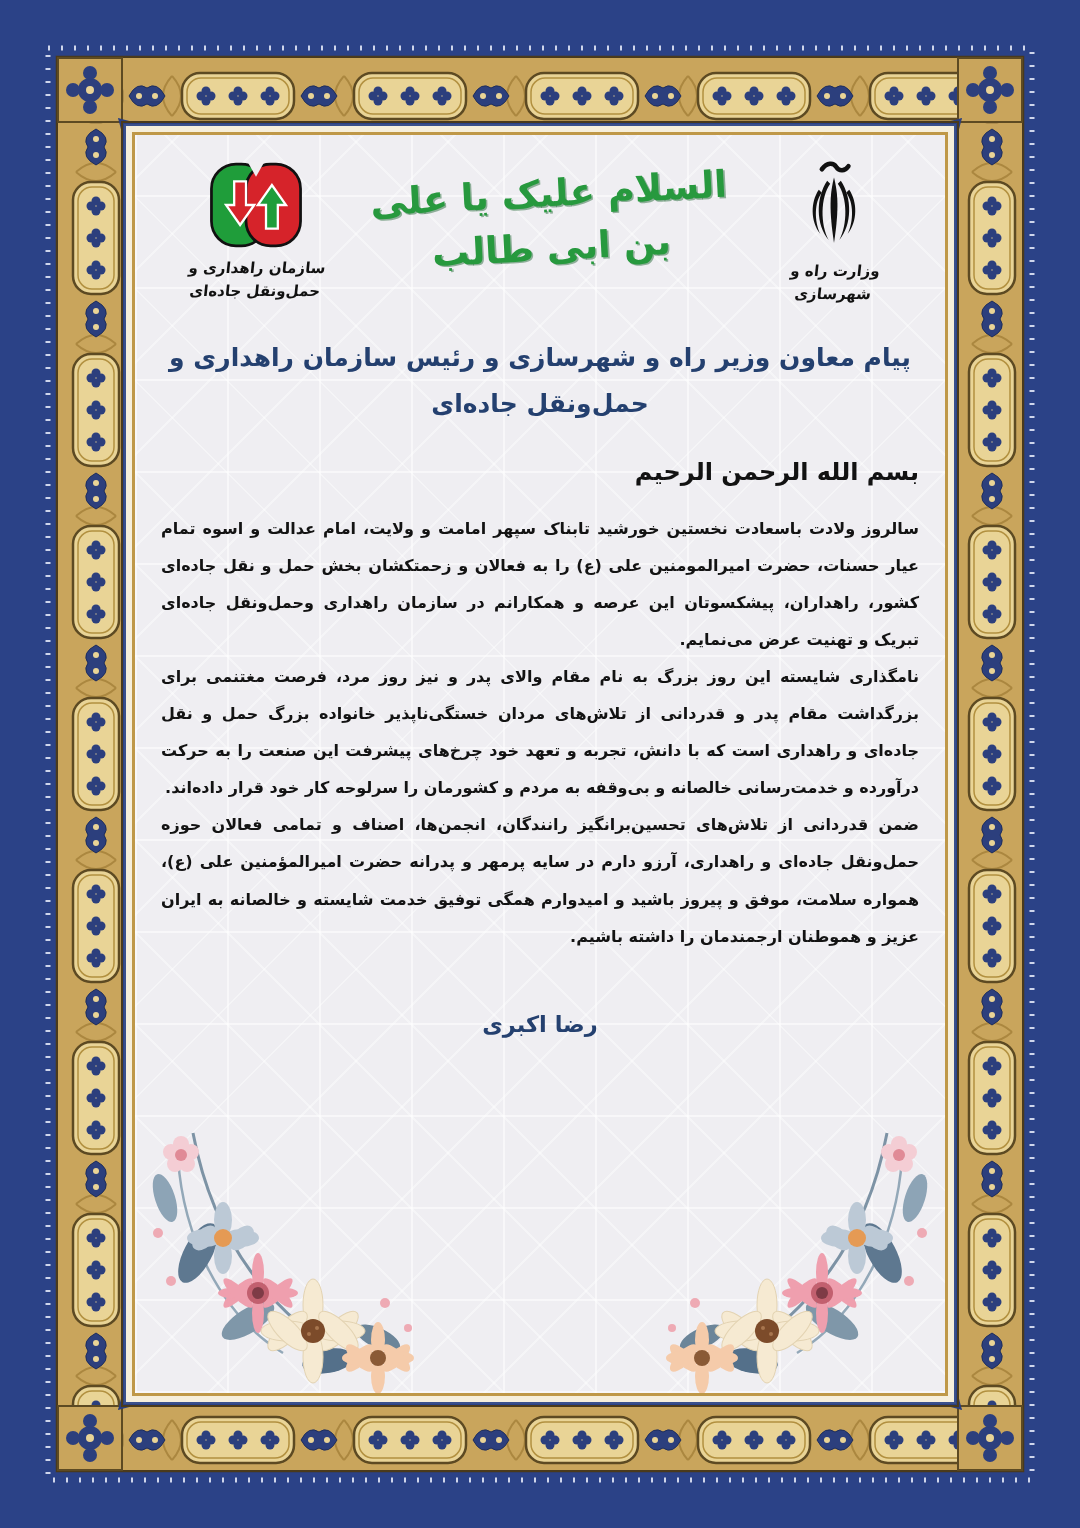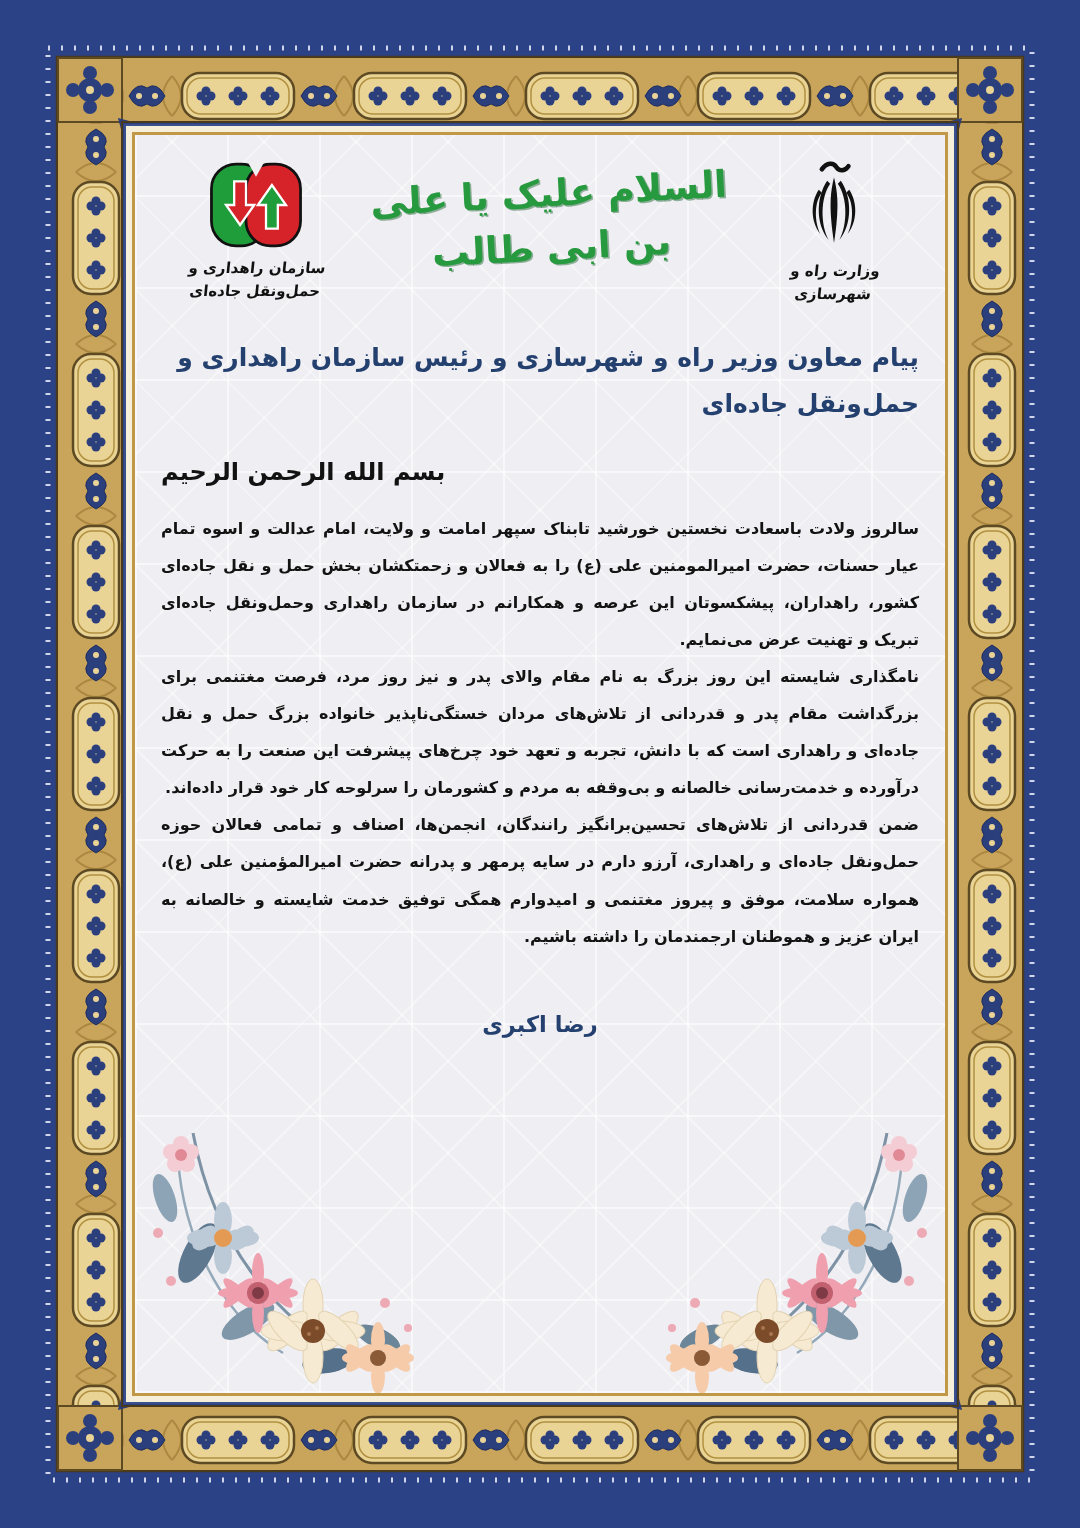--- a/index.html
+++ b/index.html
@@ -27,22 +27,22 @@
   .header-row { display:flex; align-items:flex-start; justify-content:space-between; margin-top:6px; }
   .logo-block { width:190px; display:flex; flex-direction:column; align-items:center; gap:6px; }
   .logo-caption { font-size:15px; font-weight:bold; color:#111; text-align:center; line-height:1.5; transform:skewX(-6deg); }
   .calli { flex:1; padding:8px 10px 0; text-align:center; }
   .calli-text {
     display:inline-block; color:#27993e; font-weight:bold; font-size:37px; line-height:1.45;
     transform:rotate(-3deg); text-shadow:1.5px 1.5px 0 rgba(23,96,42,.45);
   }
 
   
-  .title-block { margin-top:30px; color:#24406f; font-weight:bold; font-size:25px; line-height:1.85; }
-  .bismillah { margin-top:30px; text-align:left; color:#121212; font-weight:bold; font-size:24px; }
+  .title-block { margin-top:30px; text-align:center; color:#24406f; font-weight:bold; font-size:25px; line-height:1.85; }
+  .bismillah { margin-top:30px; text-align:right; color:#121212; font-weight:bold; font-size:24px; }
 
   
   .body-text { margin-top:24px; color:#131313; font-weight:bold; font-size:16px; line-height:2.32; text-align:justify; }
   .body-text p { margin:0; }
 
   
   .signature { margin-top:46px; text-align:center; color:#24406f; font-weight:bold; font-size:22.5px; line-height:2.1; }
 
   
   .flowers { position:absolute; bottom:-10px; z-index:1; pointer-events:none; }
@@ -253,21 +253,21 @@
 
         <div class="title-block">
           <div>پیام معاون وزیر راه و شهرسازی و رئیس سازمان راهداری و حمل‌ونقل جاده‌ای</div>
         </div>
 
         <div class="bismillah">بسم الله الرحمن الرحیم</div>
 
         <div class="body-text">
           <p>سالروز ولادت باسعادت نخستین خورشید تابناک سپهر امامت و ولایت، امام عدالت و اسوه تمام عیار حسنات، حضرت امیرالمومنین علی (ع) را به فعالان و زحمتکشان بخش حمل و نقل جاده‌ای کشور، راهداران، پیشکسوتان این عرصه و همکارانم در سازمان راهداری وحمل‌ونقل جاده‌ای تبریک و تهنیت عرض می‌نمایم.</p>
           <p>نامگذاری شایسته این روز بزرگ به نام مقام والای پدر و نیز روز مرد، فرصت مغتنمی برای بزرگداشت مقام پدر و قدردانی از تلاش‌های مردان خستگی‌ناپذیر خانواده بزرگ حمل و نقل جاده‌ای و راهداری است که با دانش، تجربه و تعهد خود چرخ‌های پیشرفت این صنعت را به حرکت درآورده و خدمت‌رسانی خالصانه و بی‌وقفه به مردم و کشورمان را سرلوحه کار خود قرار داده‌اند.</p>
-          <p>ضمن قدردانی از تلاش‌های تحسین‌برانگیز رانندگان، انجمن‌ها، اصناف و تمامی فعالان حوزه حمل‌ونقل جاده‌ای و راهداری، آرزو دارم در سایه پرمهر و پدرانه حضرت امیرالمؤمنین علی (ع)، همواره سلامت، موفق و پیروز مغتنمی و امیدوارم همگی توفیق خدمت شایسته و خالصانه به ایران عزیز و هموطنان ارجمندمان را داشته باشیم.</p>
+          <p>ضمن قدردانی از تلاش‌های تحسین‌برانگیز رانندگان، انجمن‌ها، اصناف و تمامی فعالان حوزه حمل‌ونقل جاده‌ای و راهداری، آرزو دارم در سایه پرمهر و پدرانه حضرت امیرالمؤمنین علی (ع)، همواره سلامت، موفق و پیروز باشید و امیدوارم همگی توفیق خدمت شایسته و خالصانه به ایران عزیز و هموطنان ارجمندمان را داشته باشیم.</p>
         </div>
 
         <div class="signature">
           <div>رضا اکبری</div>
 
         </div>
       </div>
 
       <svg class="flowers flowers-left" width="320" height="300" viewBox="0 0 320 300" aria-hidden="true">
         <use href="#bq"></use>

